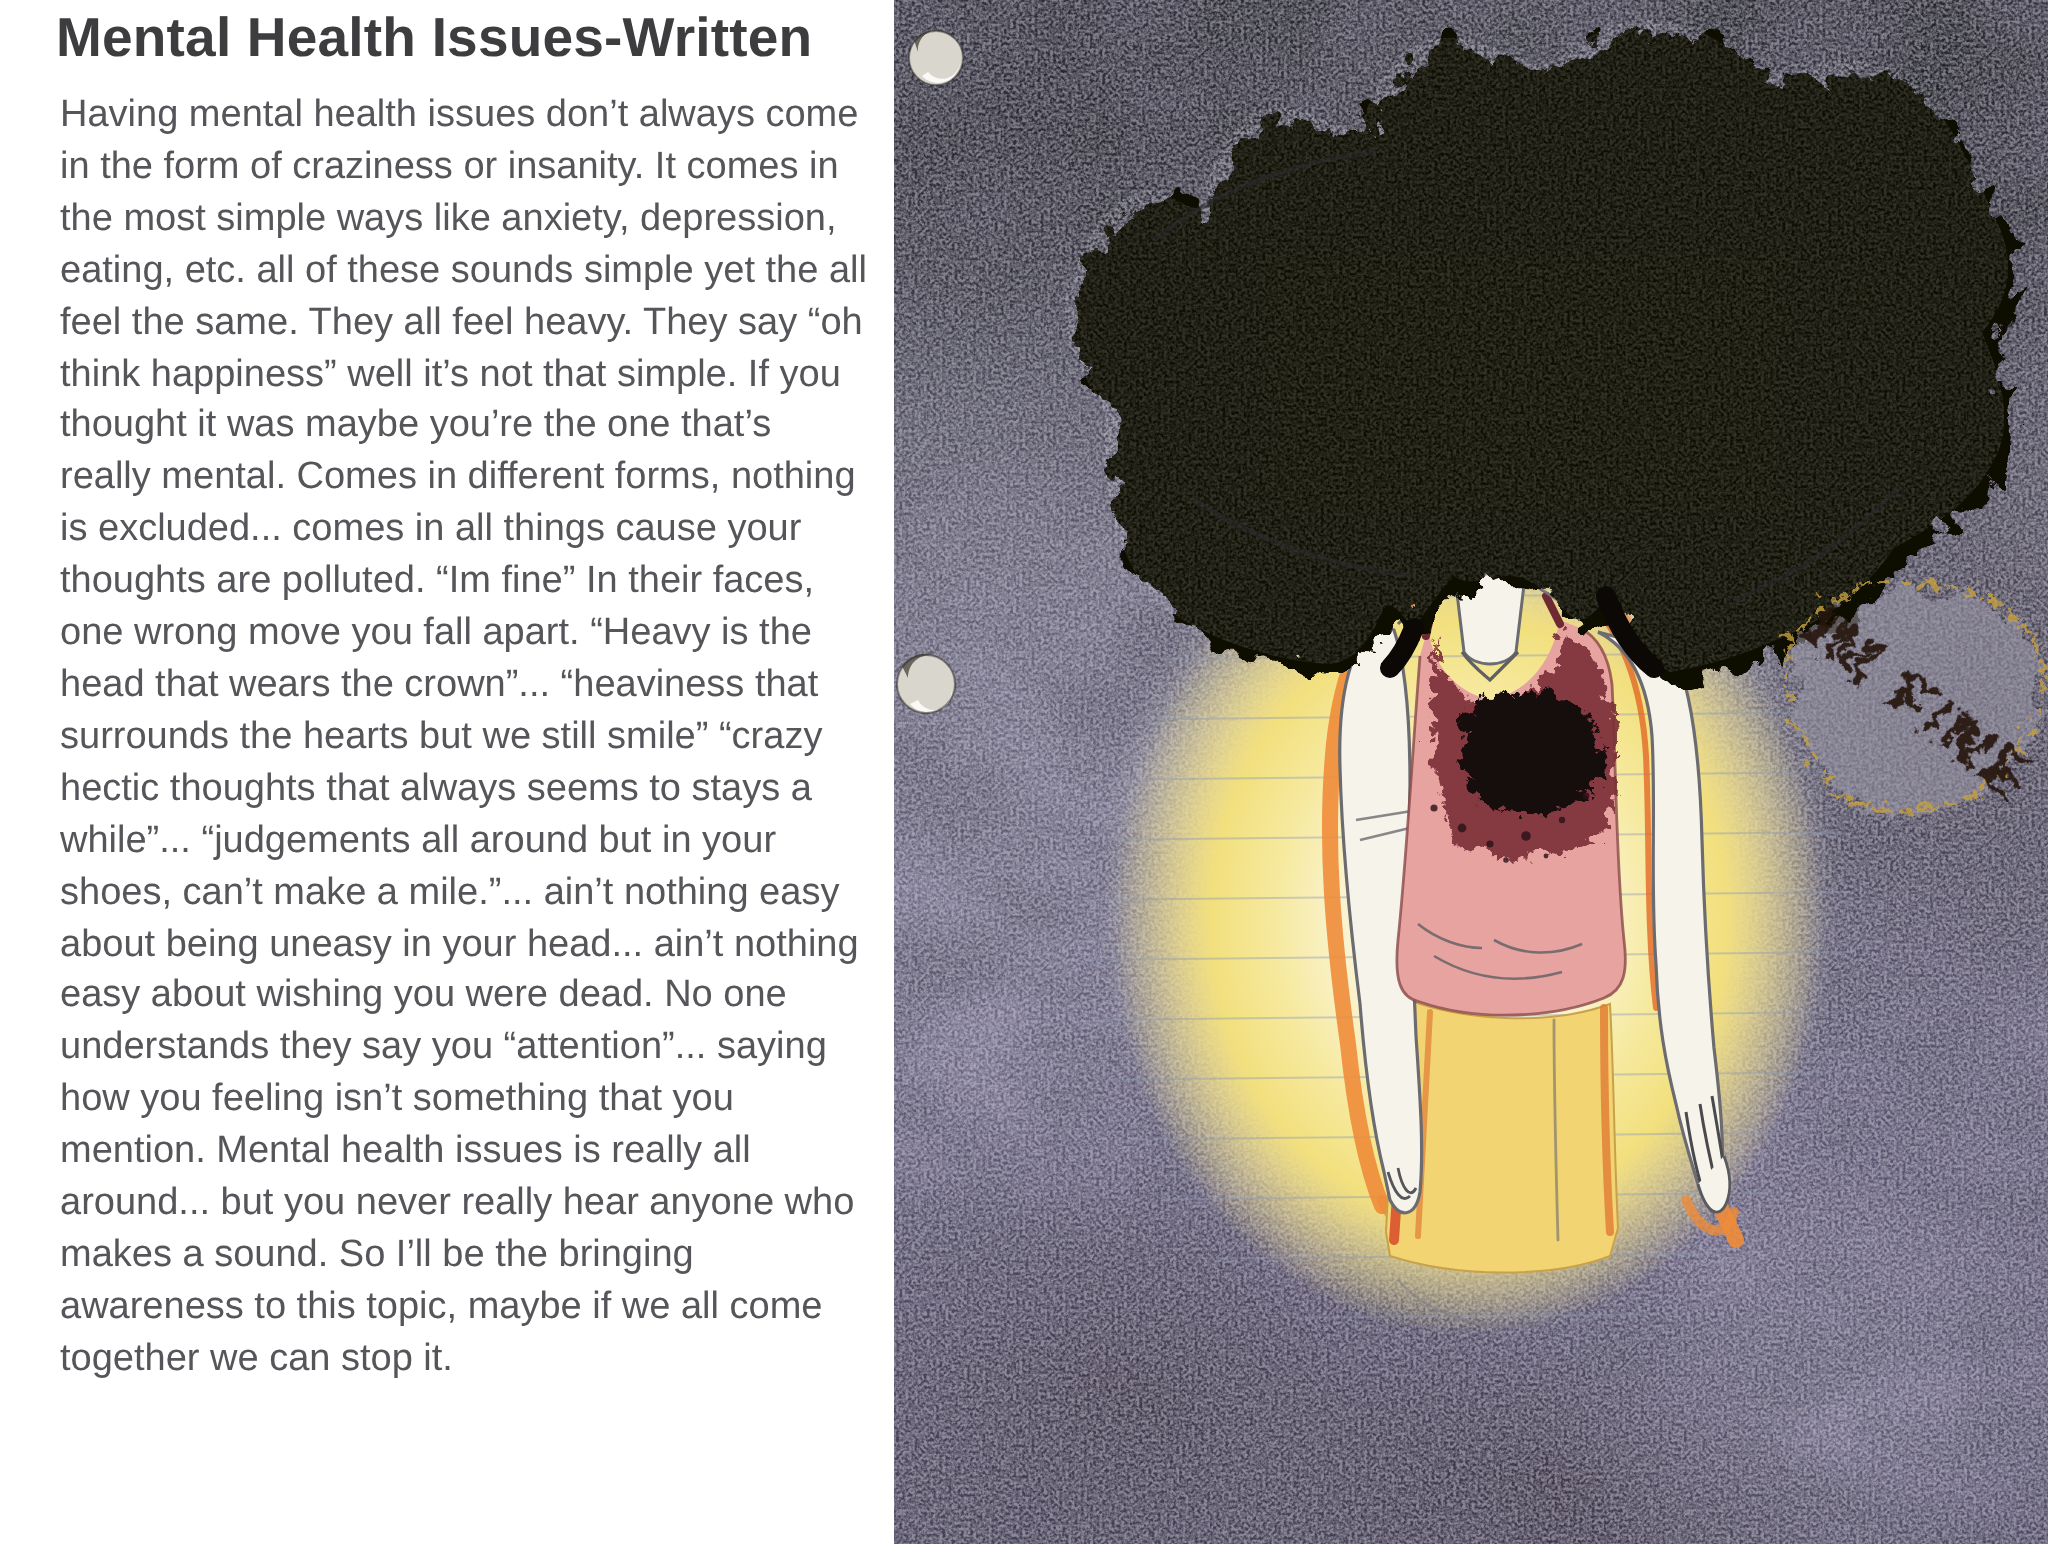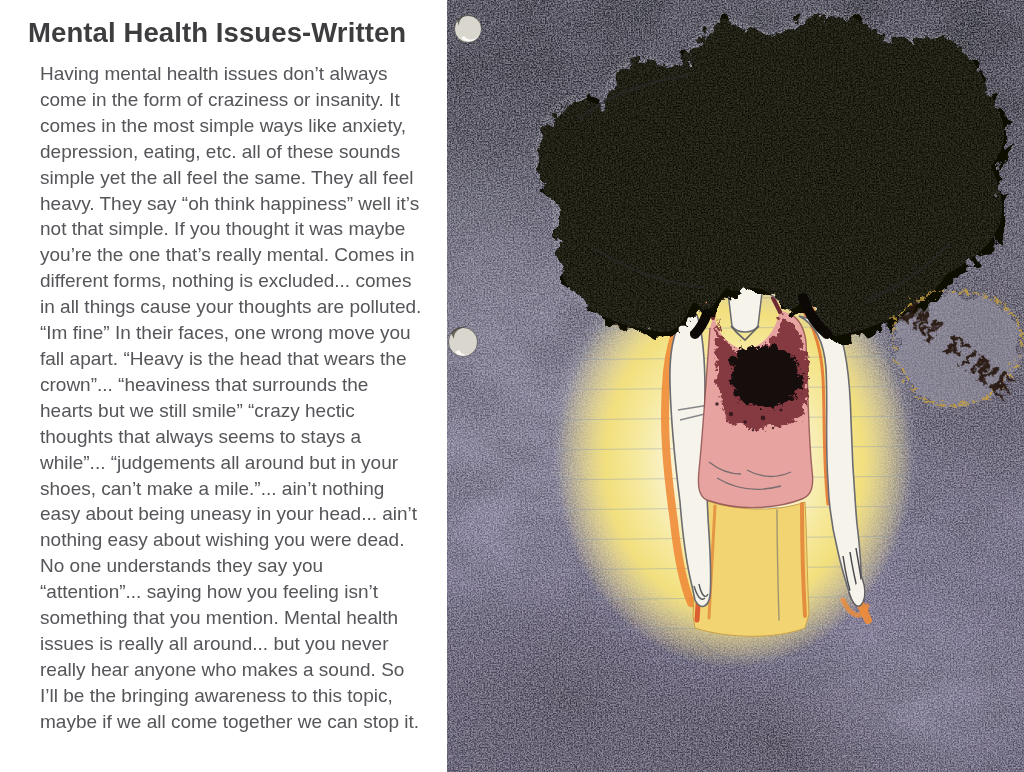--- a/index.html
+++ b/index.html
@@ -2,29 +2,29 @@
 <html><head>
 <meta charset="utf-8">
 <style>
   html,body{margin:0;padding:0;background:#ffffff;}
   .page{
     position:relative;width:1024px;height:772px;background:#ffffff;
     overflow:hidden;font-family:"Liberation Sans",sans-serif;
   }
   .text-panel{
     position:absolute;left:0;top:0;width:447px;height:772px;
-    padding:16px 10px 0 28px;box-sizing:border-box;background:#ffffff;
+    padding:2px 10px 0 28px;box-sizing:border-box;background:#ffffff;
   }
   .article-title{
     margin:0 0 10px 0;max-width:400px;
     font-size:27.5px;line-height:1.2;font-weight:bold;
     color:#3d3d40;letter-spacing:0.1px;
   }
   .article-body{
-    margin:12px;max-width:406px;
+    margin:2px;max-width:406px;
     font-size:19px;line-height:25.9px;color:#55555a;
   }
   .art-panel{
     position:absolute;left:447px;top:0;width:577px;height:772px;overflow:hidden;
   }
   .art-panel svg{display:block;}
 </style>
 </head>
 <body>
 

